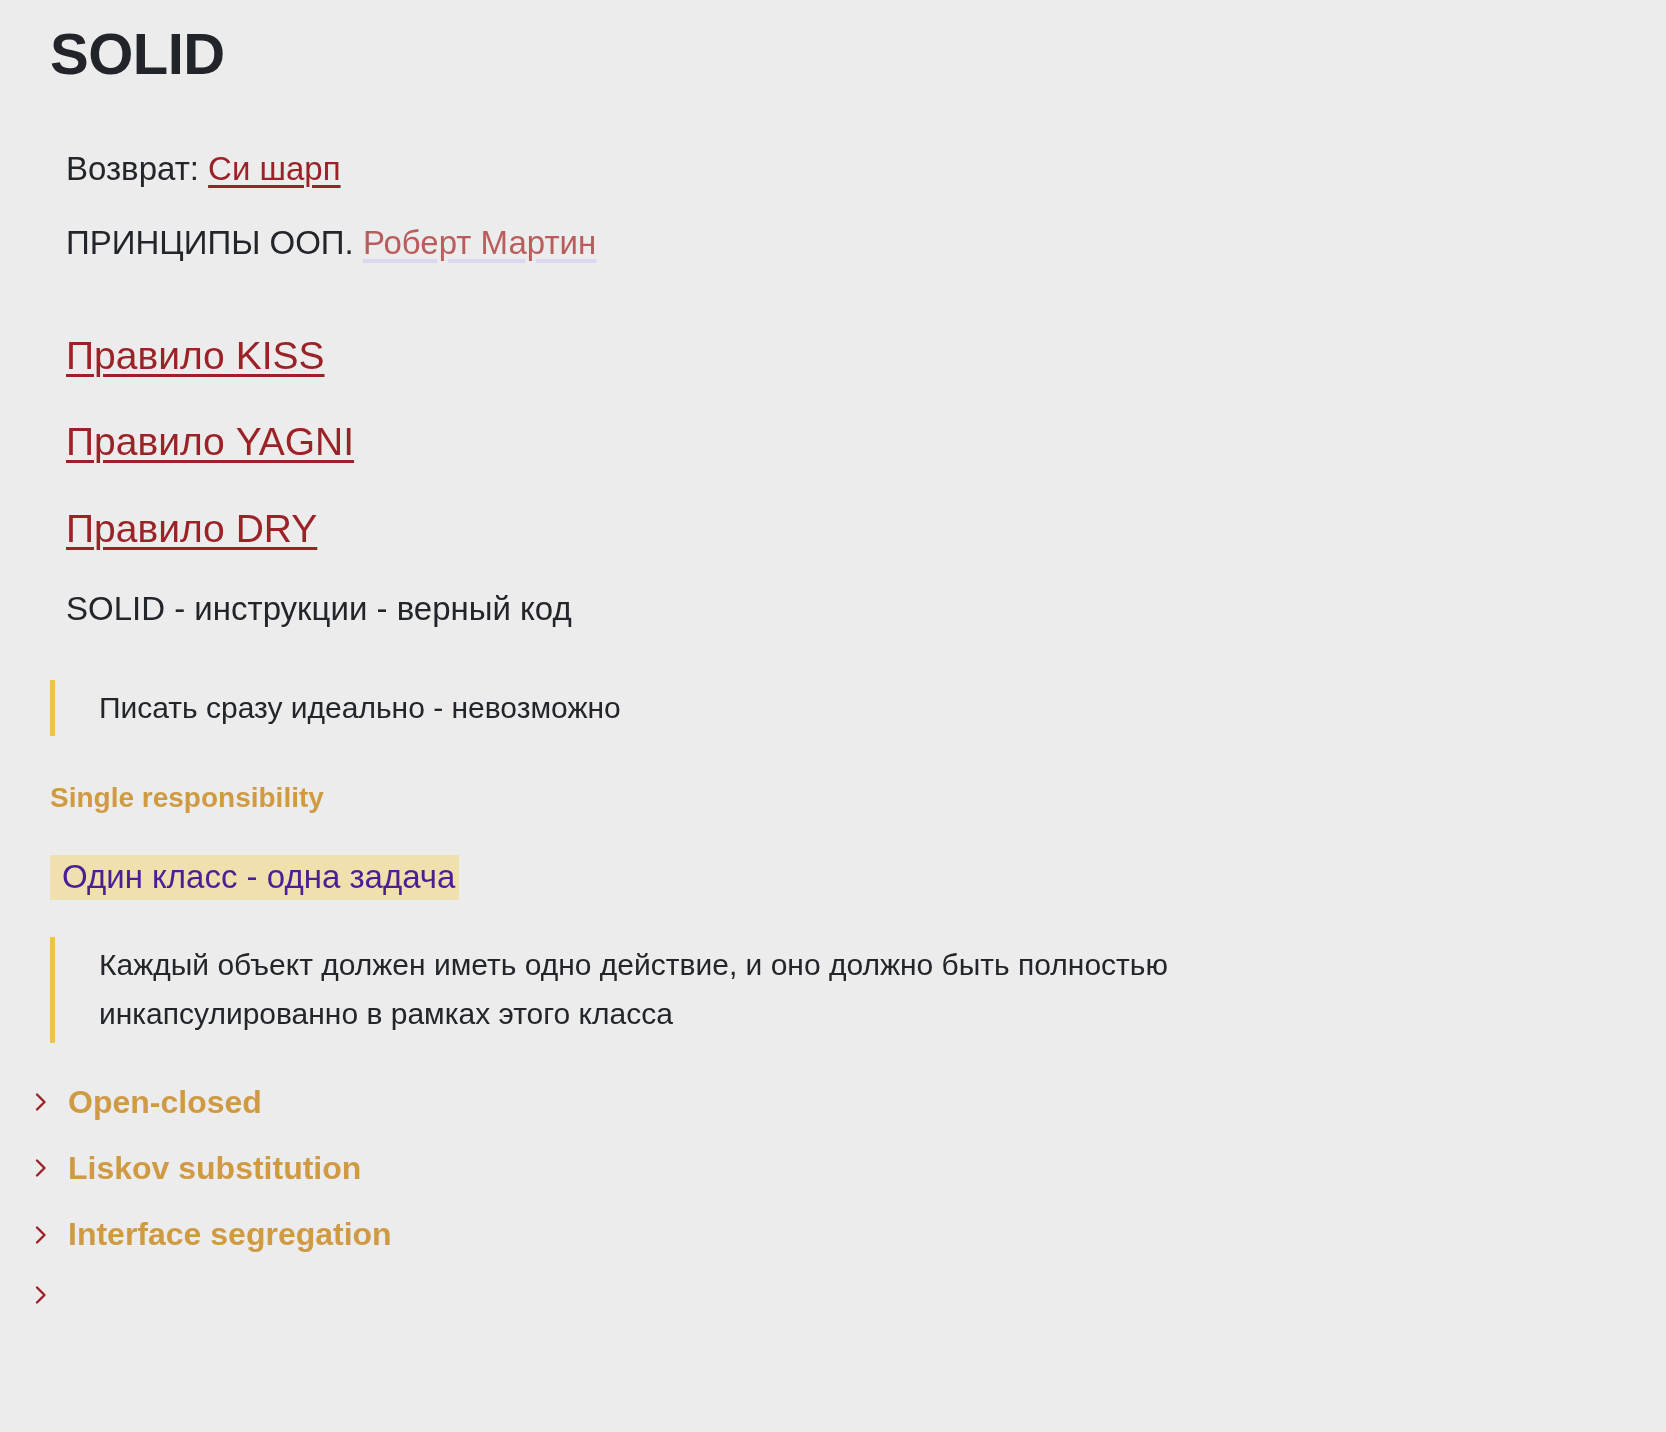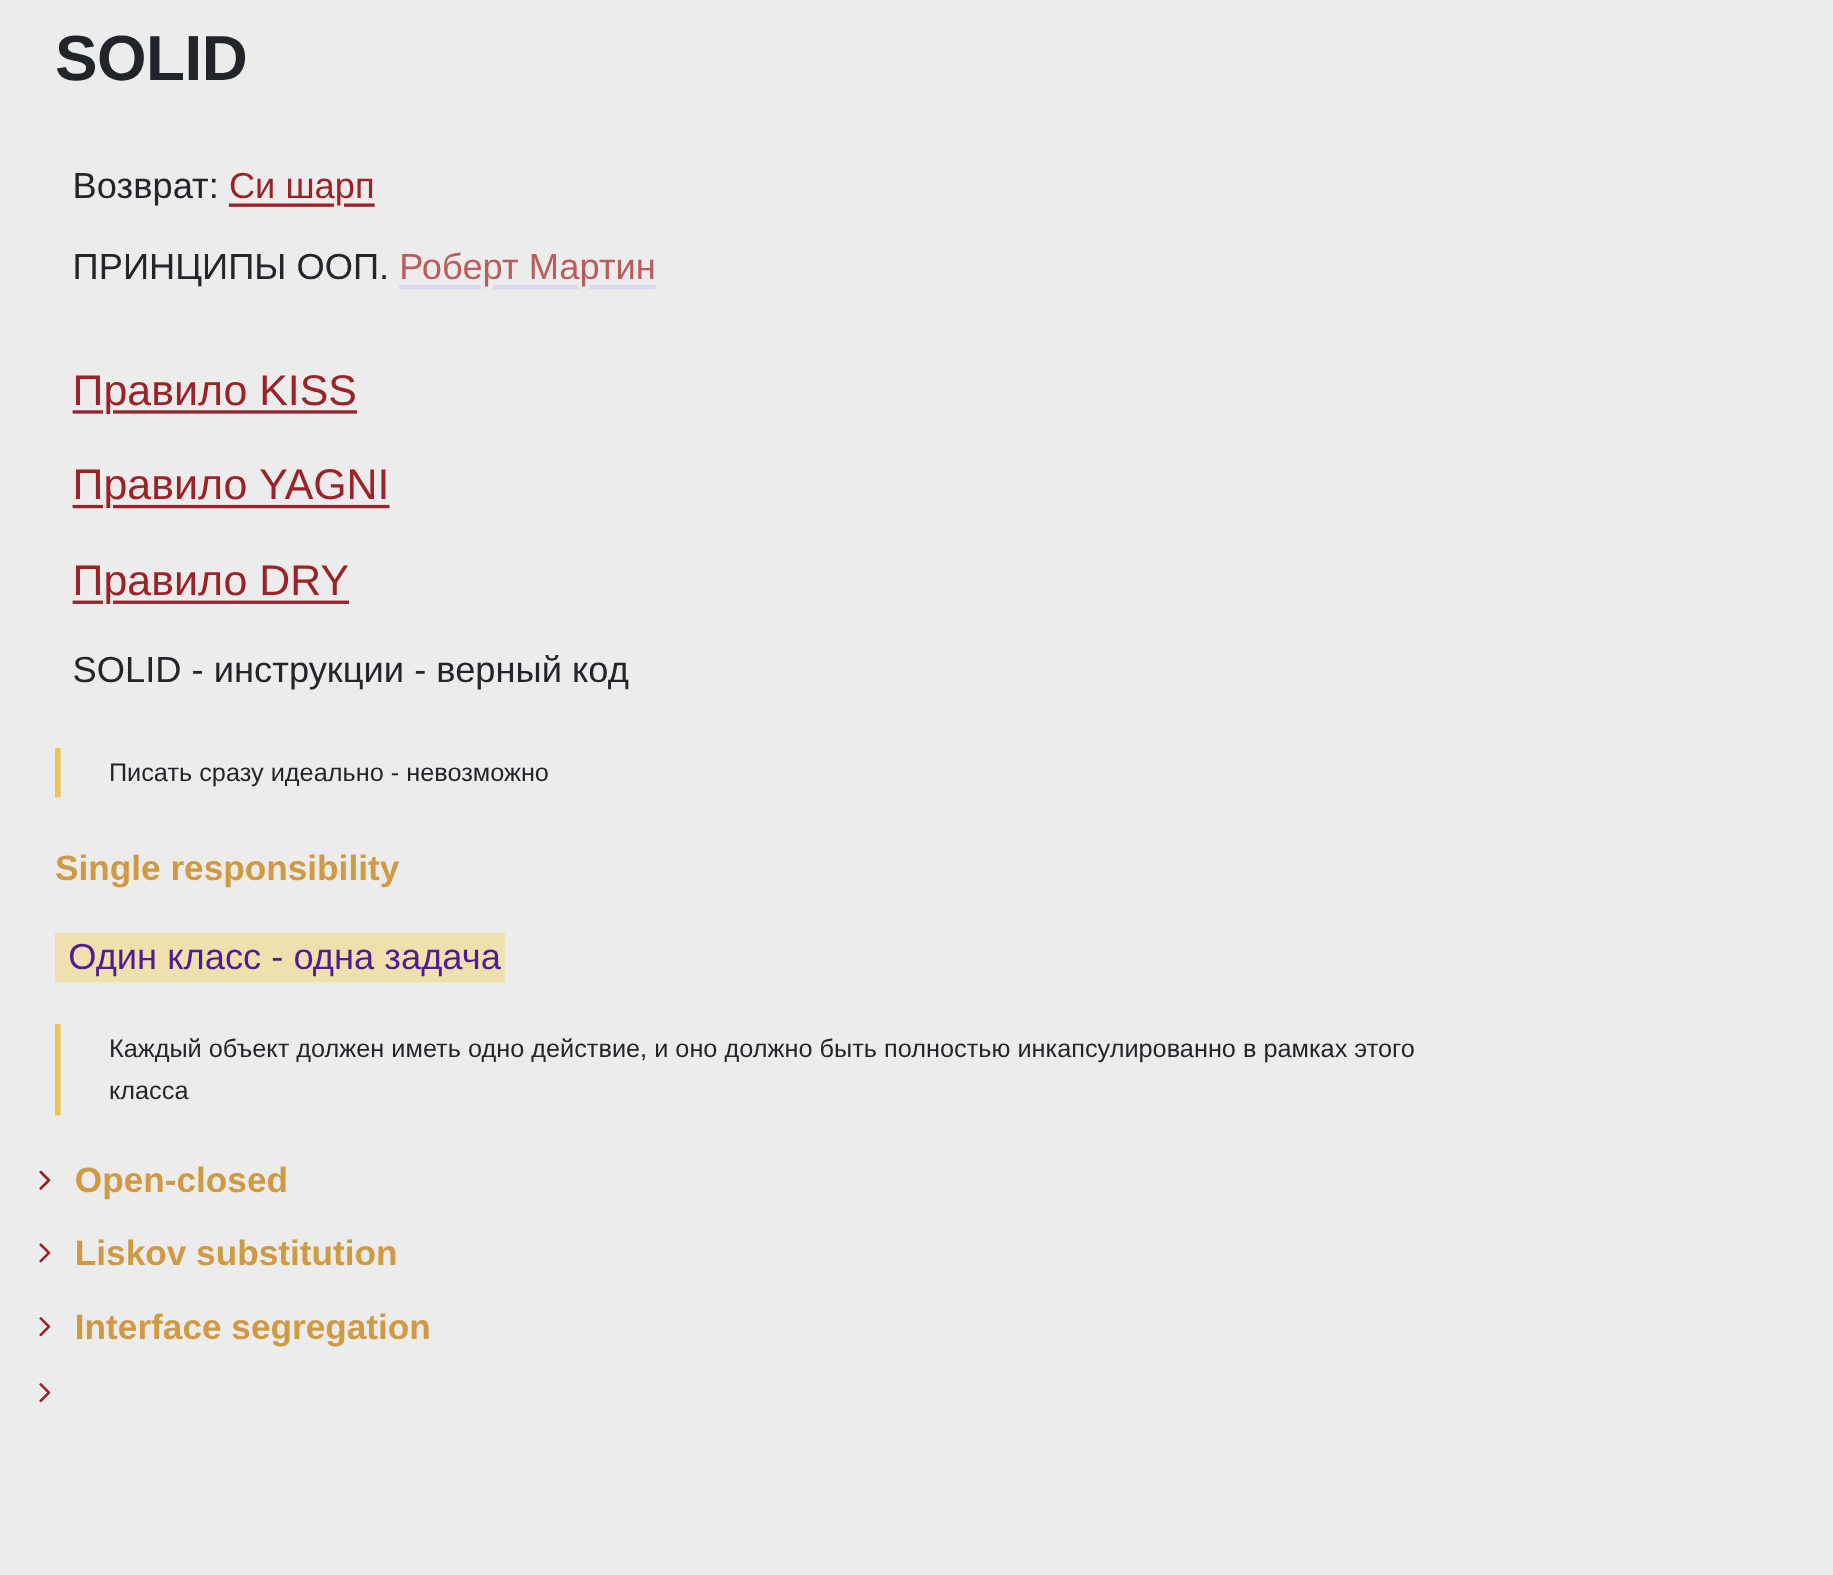--- a/index.html
+++ b/index.html
@@ -71,37 +71,37 @@
     font-size: 39px;
     line-height: 1.8;
     margin: 16px;
   }
 
   
   .quote {
     border-left: 5px solid #EFC24C;
     padding: 4px 0 4px 44px;
     margin: 0;
-    font-size: 23px;
+    font-size: 30px;
     line-height: 1.62;
     color: #222529;
     max-width: 1250px;
   }
 
   
   .hl-line { font-size: 33px; line-height: 1.6; margin: 0; }
   .highlight {
     background: #EFE0AD;
     padding: 3px 4px 5px 12px;
     color: #4c1d95;
   }
 
   
   .accent-heading {
-    font-size: 32px;
+    font-size: 28px;
     font-weight: 700;
     color: #D09A42;
     line-height: 1.3;
     margin: 0;
   }
 
   
   .toggle-list { margin: 0; padding: 0; text-align: center; }
   .toggle-item {
     display: flex;

